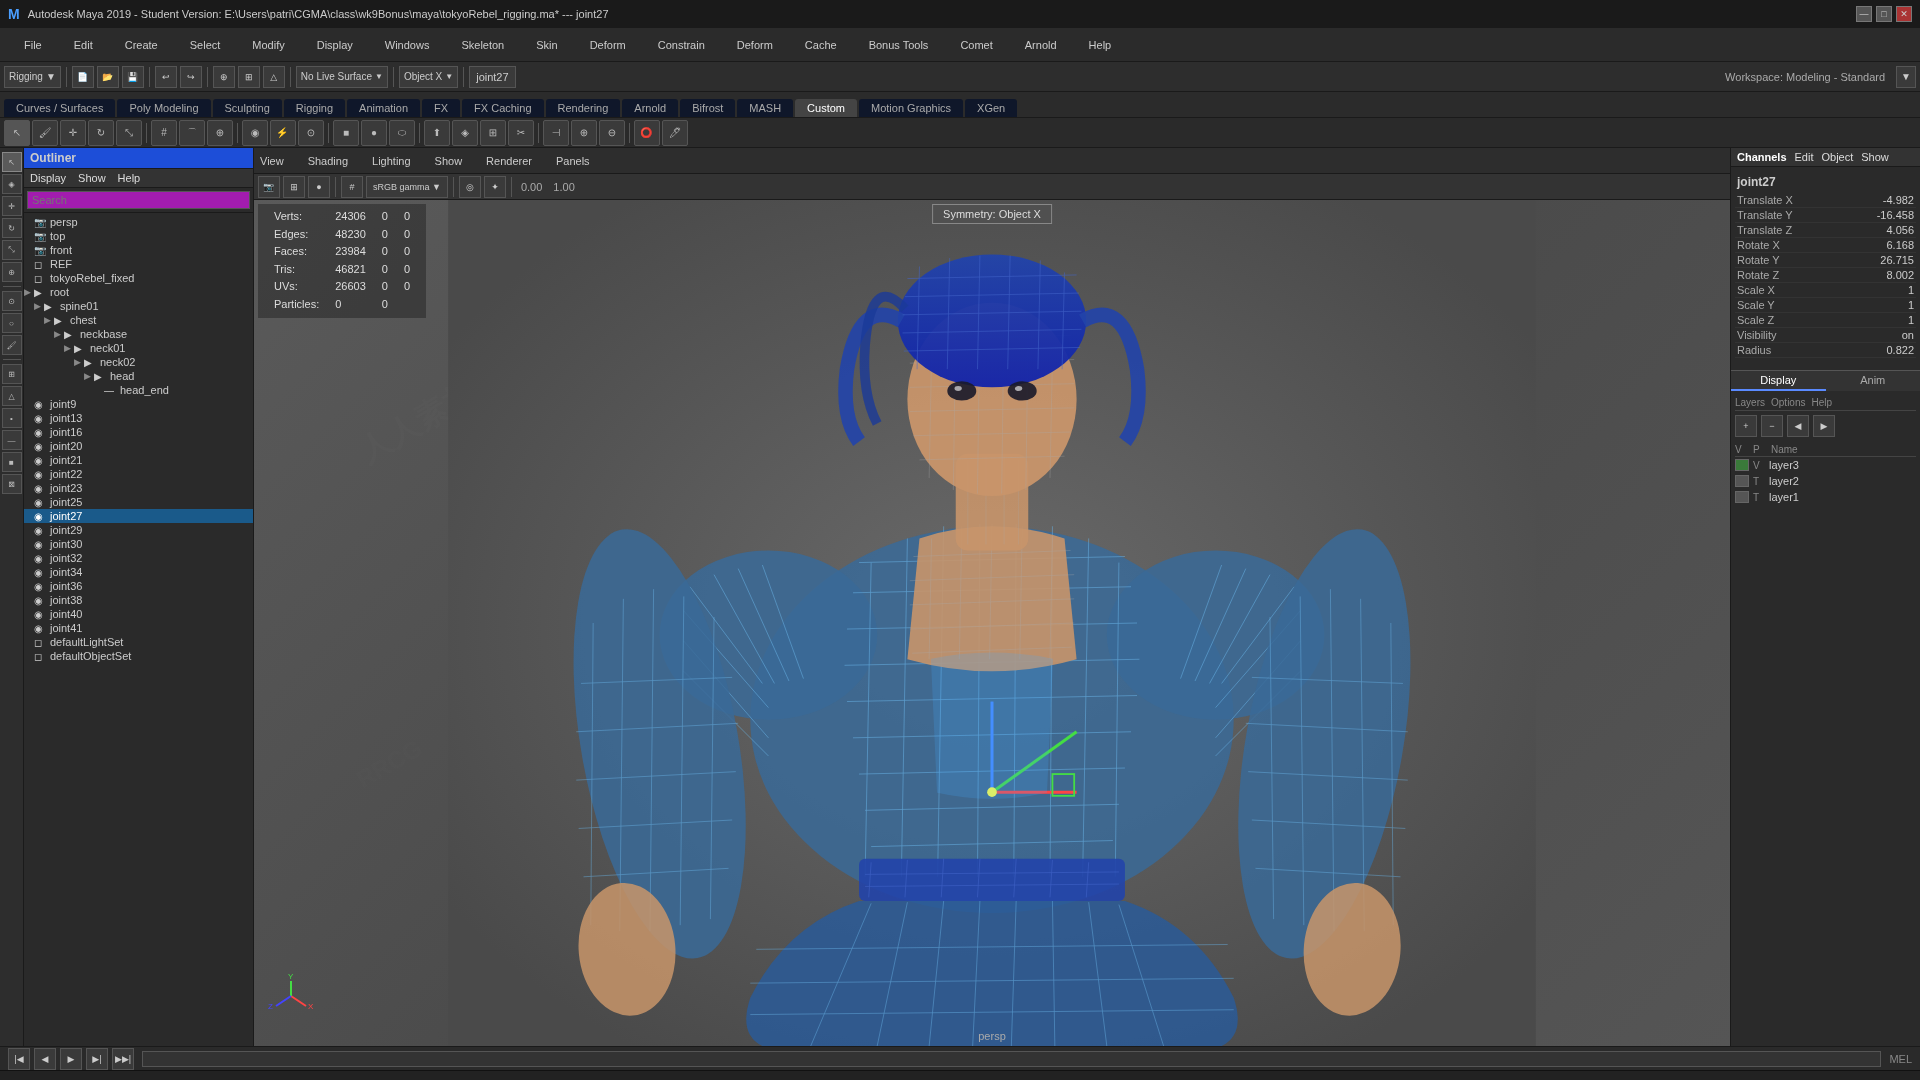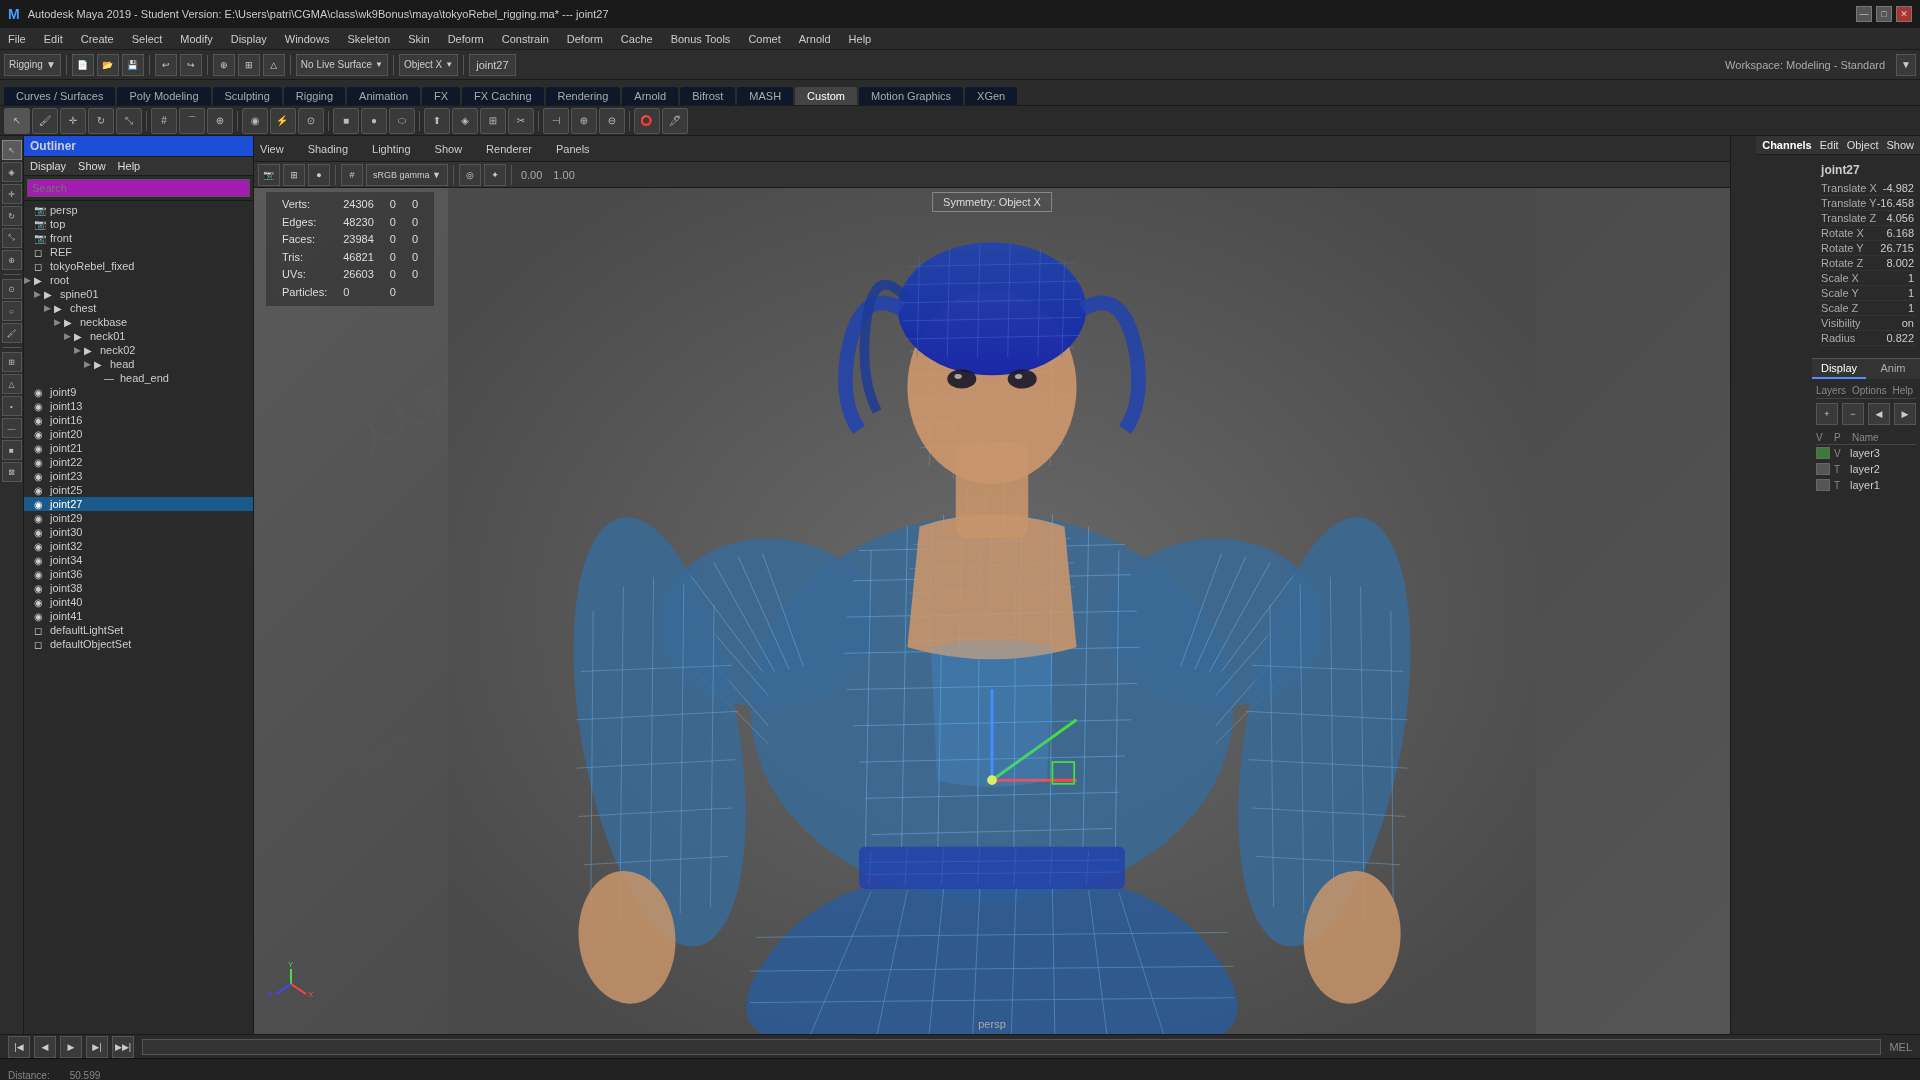--- a/index.html
+++ b/index.html
@@ -30,26 +30,26 @@
       cursor: pointer;
       display: flex;
       align-items: center;
       justify-content: center;
       font-size: 9px;
       color: #ccc;
     }
 
     
     #menu-bar {
-      height: 22px;
+      height: 34px;
       background: #2b2b2b;
       display: flex;
       align-items: center;
-      padding: 0 0;
-      gap: 2px;
+      padding: 0 16px;
+      gap: 16px;
       border-bottom: 1px solid #1a1a1a;
     }
     .menu-item {
       padding: 2px 8px;
       color: #cccccc;
       font-size: 11px;
       cursor: pointer;
     }
 
     
@@ -214,21 +214,21 @@
       width: 100%;
       height: calc(100% - 52px);
       background: linear-gradient(135deg, #5a5a5a 0%, #4a4a4a 50%, #555 100%);
       overflow: hidden;
     }
 
     
     #stats-overlay {
       position: absolute;
       top: 4px;
-      left: 12px;
+      left: 4px;
       font-size: 11px;
       color: #dddddd;
       line-height: 1.6;
       background: rgba(0,0,0,0.3);
       padding: 4px 8px;
     }
     #stats-overlay table { border-collapse: collapse; }
     #stats-overlay td { padding: 0 8px; font-size: 11px; }
 
     
@@ -254,21 +254,20 @@
       color: #aaa;
     }
 
     
     #right-panel {
       width: 190px;
       background: #2a2a2a;
       border-left: 1px solid #1a1a1a;
       display: flex;
       flex-direction: column;
-      align-items: flex-end;
     }
     #right-panel-header {
       display: flex;
       align-items: center;
       padding: 3px 6px;
       background: #333;
       border-bottom: 1px solid #1a1a1a;
       gap: 8px;
     }
     #right-panel-header span {

